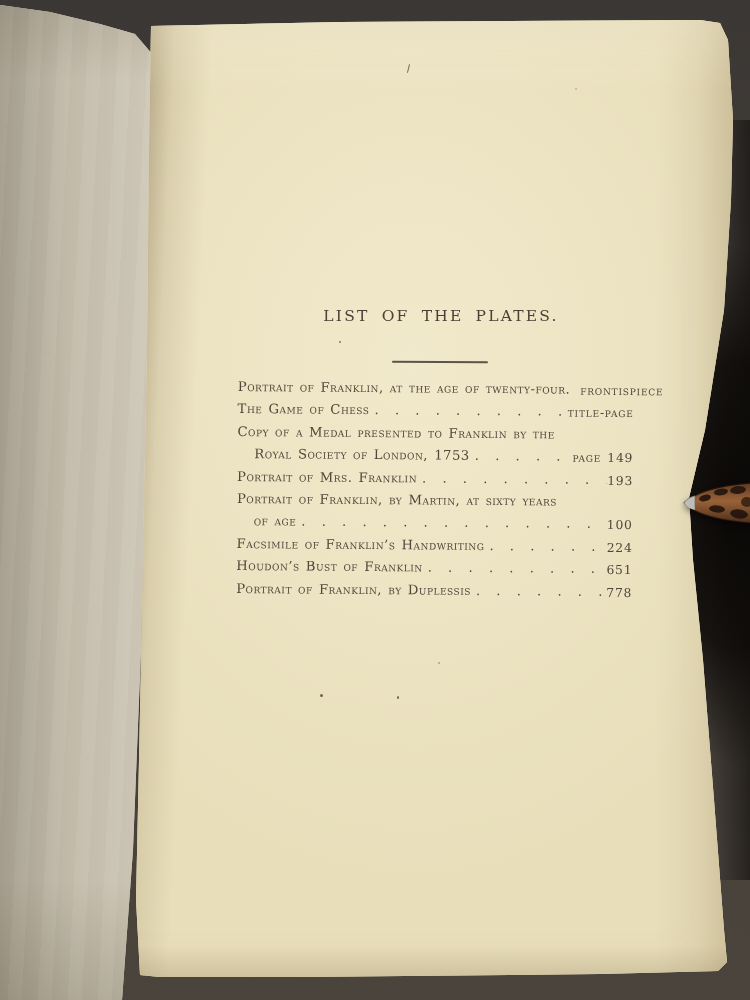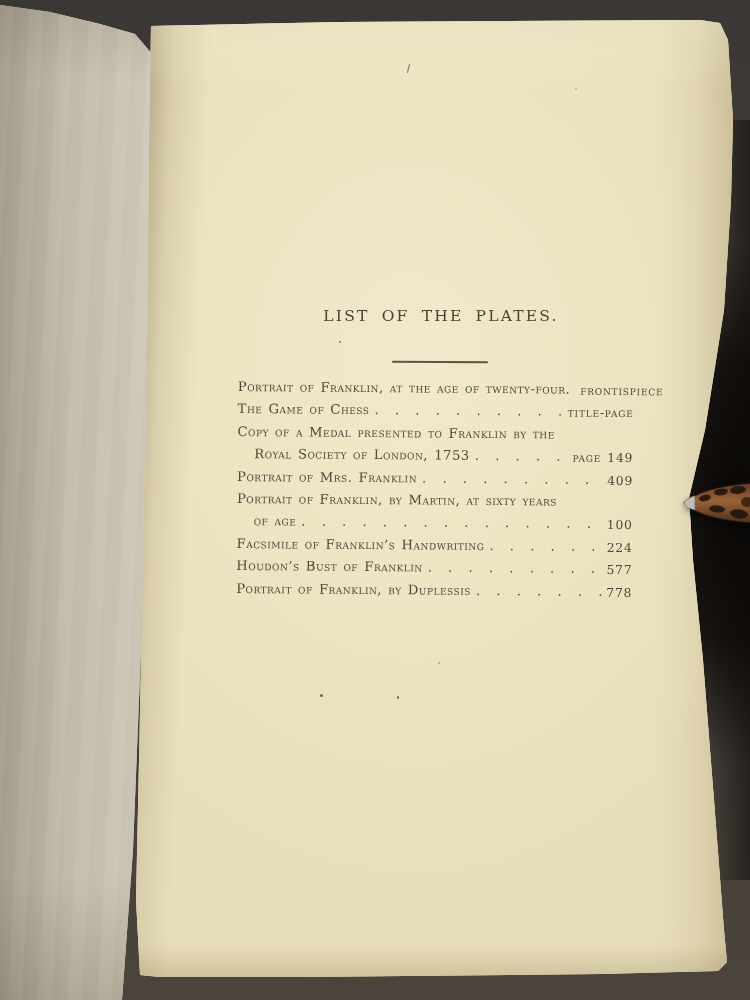--- a/index.html
+++ b/index.html
@@ -137,41 +137,41 @@
             <span class="r"></span>
           </div>
           <div class="row indent">
             <span class="t">Royal Society of London, 1753</span>
             <span class="d">. . . . . . .</span>
             <span class="r">page 149</span>
           </div>
           <div class="row">
             <span class="t">Portrait of Mrs. Franklin</span>
             <span class="d">. . . . . . . . . . .</span>
-            <span class="r">409</span>
+            <span class="r">193</span>
           </div>
           <div class="row">
             <span class="t">Portrait of Franklin, by Martin, at sixty years</span>
             <span class="d"></span>
             <span class="r"></span>
           </div>
           <div class="row indent">
             <span class="t">of age</span>
             <span class="d">. . . . . . . . . . . . . . . . .</span>
             <span class="r">100</span>
           </div>
           <div class="row">
             <span class="t">Facsimile of Franklin’s Handwriting</span>
             <span class="d">. . . . . . . .</span>
             <span class="r">224</span>
           </div>
           <div class="row">
             <span class="t">Houdon’s Bust of Franklin</span>
             <span class="d">. . . . . . . . . .</span>
-            <span class="r">577</span>
+            <span class="r">651</span>
           </div>
           <div class="row">
             <span class="t">Portrait of Franklin, by Duplessis</span>
             <span class="d">. . . . . . . .</span>
             <span class="r">778</span>
           </div>
         </div>
     </div>
 
     <div class="speck s1"></div>

